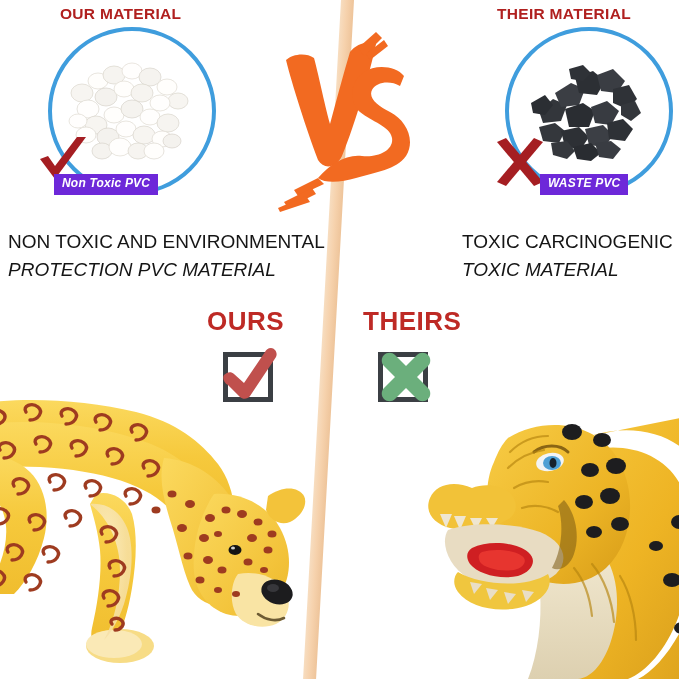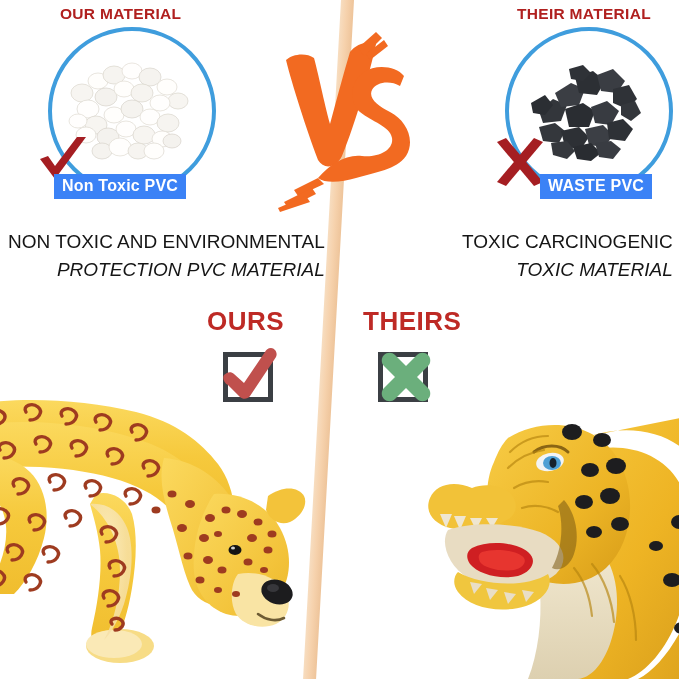--- a/index.html
+++ b/index.html
@@ -34,21 +34,21 @@
   
   .col-header {
     position: absolute;
     font-weight: bold;
     font-size: 15.5px;
     letter-spacing: 0.3px;
     color: #b0201f;
     white-space: nowrap;
   }
   #hdr-our   { left: 60px;  top: 5px; }
-  #hdr-their { left: 497px; top: 5px; margin-left: 20px; }
+  #hdr-their { left: 497px; top: 5px; }
 
   
   .material-circle {
     position: absolute;
     width: 160px;
     height: 160px;
     border-radius: 50%;
     border: 4px solid #3f9ddd;
     background: #ffffff;
     overflow: hidden;
@@ -68,49 +68,50 @@
     position: absolute;
     width: 52px;
     height: 52px;
     left: 494px;
     top: 138px;
   }
 
   
   .banner {
     position: absolute;
-    background: #3b82f6;
+    background: #6d28d9;
     color: #ffffff;
     font-weight: bold;
-    font-size: 16px;
+    font-size: 12px;
     letter-spacing: 0.2px;
     padding: 3px 8px 4px 8px;
     white-space: nowrap;
     line-height: 1.15;
+    font-style: italic;
   }
   #banner-our   { left: 54px;  top: 174px; }
   #banner-their { left: 540px; top: 174px; }
 
   
   #vs-graphic {
     position: absolute;
     left: 272px;
     top: 32px;
     width: 142px;
     height: 180px;
   }
 
   
   .desc {
     position: absolute;
     color: #151515;
     font-size: 19px;
     font-weight: normal;
     line-height: 1.45;
-    text-align: right;
+    text-align: left;
     white-space: nowrap;
   }
   #desc-our   { left: 8px;   top: 228px; }
   #desc-their { left: 462px; top: 228px; }
   .desc .l2 { display: block; font-style: italic; }
 
   
   .verdict-label {
     position: absolute;
     color: #be2a25;

